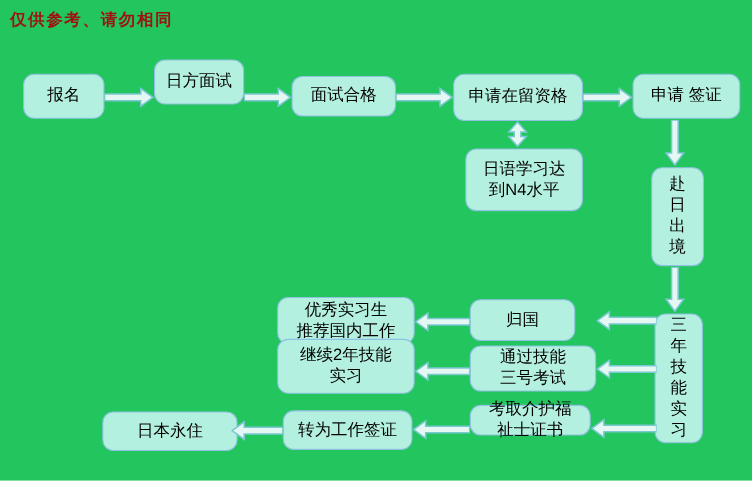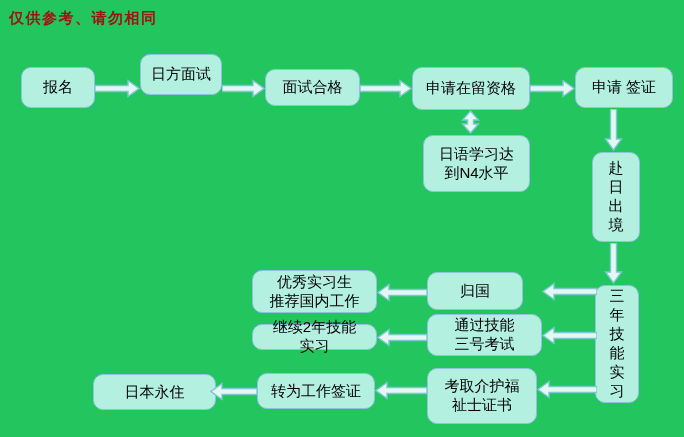--- a/index.html
+++ b/index.html
@@ -25,22 +25,22 @@
   .n1{left:140px;top:54px;width:82px;height:41px}
   .n2{left:265px;top:69px;width:95px;height:37px}
   .n3{left:412px;top:67px;width:118px;height:43px}
   .n4{left:575px;top:67px;width:98px;height:41px}
   .n5{left:423px;top:135px;width:107px;height:57px}
   .n6{left:592px;top:152px;width:48px;height:90px}
   .n7{left:595px;top:285px;width:44px;height:118px}
   .n8{left:427px;top:272px;width:96px;height:38px}
   .n9{left:427px;top:314px;width:115px;height:42px}
   .n10{left:252px;top:270px;width:125px;height:43px}
-  .n11{left:252px;top:324px;width:125px;height:26px}
-  .n12{left:427px;top:368px;width:110px;height:56px}
+  .n11{left:252px;top:308px;width:125px;height:50px}
+  .n12{left:427px;top:368px;width:110px;height:28px}
   .n13{left:257px;top:373px;width:118px;height:36px}
   .n14{left:93px;top:374px;width:123px;height:36px}
 </style>
 </head>
 <body>
 
 <div id="canvas">
 
   <div id="note">仅供参考、请勿相同</div>
 

